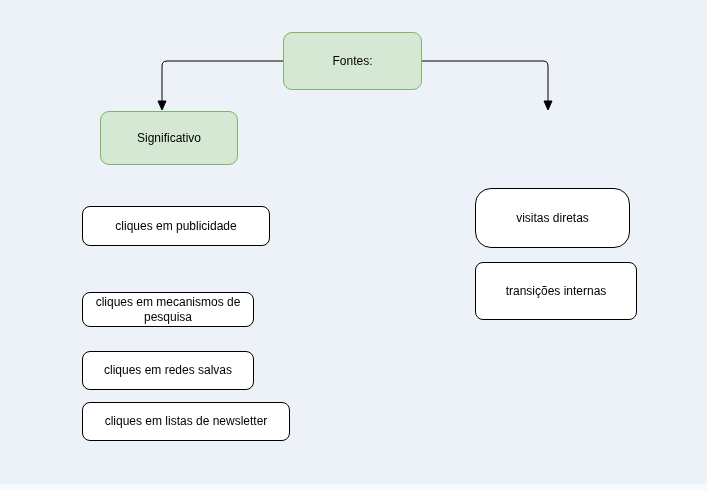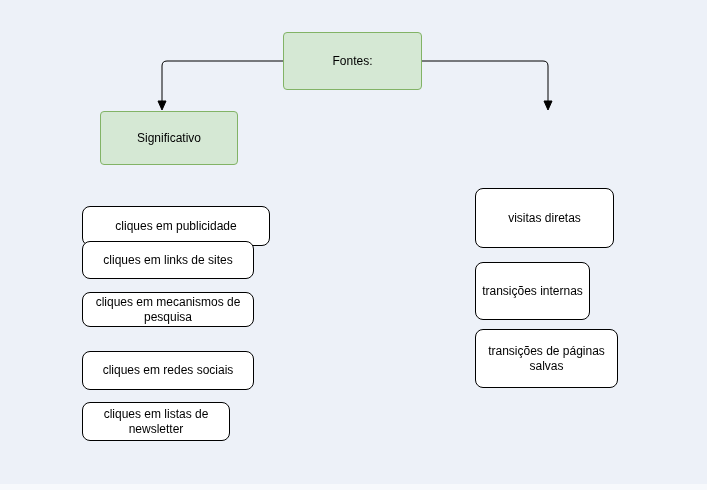--- a/index.html
+++ b/index.html
@@ -33,44 +33,44 @@
   .node {
     position: absolute;
     box-sizing: border-box;
     display: flex;
     align-items: center;
     justify-content: center;
     text-align: center;
     font-size: 12px;
     line-height: 1.25;
     color: var(--text, #000);
-    border-radius: 4px;
+    border-radius: 9px;
     padding: 2px 3px;
   }
   .branch {
     background: var(--branch-fill, #d5e8d4);
     border: 1px solid var(--branch-stroke, #82b366);
   }
   .leaf {
     background: var(--leaf-fill, #ffffff);
     border: 1px solid var(--leaf-stroke, #000000);
     border-radius: 8px;
   }
   #node-fontes        { left: 283px; top:  32px; width: 139px; height: 58px; }
   #node-significativo { left: 100px; top: 111px; width: 138px; height: 54px; }
   #node-secundario    { left: 473px; top: 110px; width: 149px; height: 58px; }
 
   #leaf-l0 { left: 82px;  top: 182px; width: 188px; height: 40px; margin-top: 24px; }
   #leaf-l1 { left: 82px;  top: 241px; width: 172px; height: 38px; }
   #leaf-l2 { left: 82px;  top: 292px; width: 172px; height: 35px; }
   #leaf-l3 { left: 82px;  top: 351px; width: 172px; height: 39px; }
-  #leaf-l4 { left: 82px;  top: 402px; width: 148px; height: 39px; }
+  #leaf-l4 { left: 82px;  top: 402px; width: 208px; height: 39px; }
 
-  #leaf-r0 { left: 475px; top: 188px; width: 139px; height: 60px; }
-  #leaf-r1 { left: 475px; top: 262px; width: 115px; height: 58px; }
+  #leaf-r0 { left: 475px; top: 188px; width: 155px; height: 60px; border-radius: 16px; }
+  #leaf-r1 { left: 475px; top: 262px; width: 162px; height: 58px; }
   #leaf-r2 { left: 475px; top: 329px; width: 143px; height: 59px; }
 
   .page-edge {
     position: absolute; left: 0; right: 0; bottom: 0; height: 6px;
     background: #f7f9fc;
   }
 </style>
 </head>
 <body>
 
@@ -92,37 +92,31 @@
   </div>
 
   <div class="node branch" id="node-significativo">
     <span>Significativo</span>
   </div>
 
 
   <div class="node leaf" id="leaf-l0">
     <span>cliques em publicidade</span>
   </div>
-  <div class="node leaf" id="leaf-l1">
-    <span>cliques em links de sites</span>
-  </div>
   <div class="node leaf" id="leaf-l2">
     <span>cliques em mecanismos de pesquisa</span>
   </div>
   <div class="node leaf" id="leaf-l3">
-    <span>cliques em redes sociais</span>
+    <span>cliques em redes salvas</span>
   </div>
   <div class="node leaf" id="leaf-l4">
     <span>cliques em listas de newsletter</span>
   </div>
 
   <div class="node leaf" id="leaf-r0">
     <span>visitas diretas</span>
   </div>
   <div class="node leaf" id="leaf-r1">
     <span>transições internas</span>
   </div>
-  <div class="node leaf" id="leaf-r2">
-    <span>transições de páginas salvas</span>
-  </div>
 
   <div class="page-edge"></div>
 </div>
 
 </body></html>

